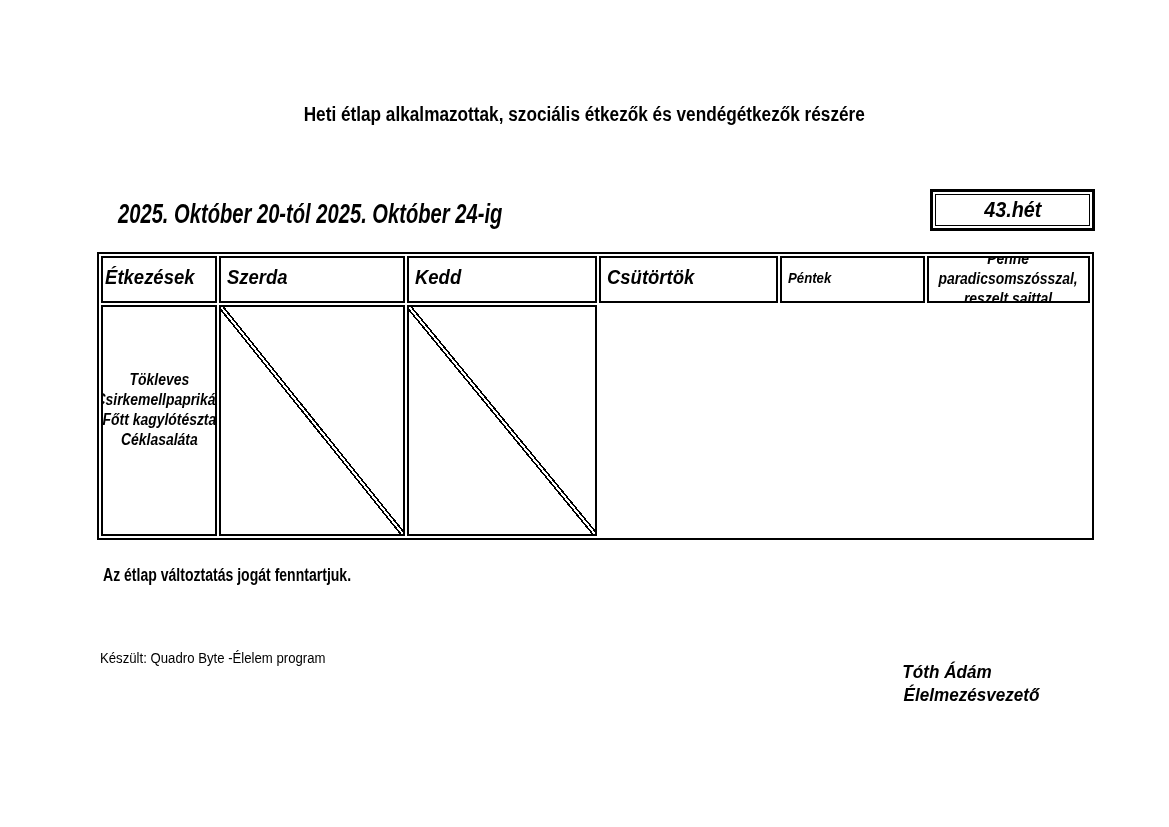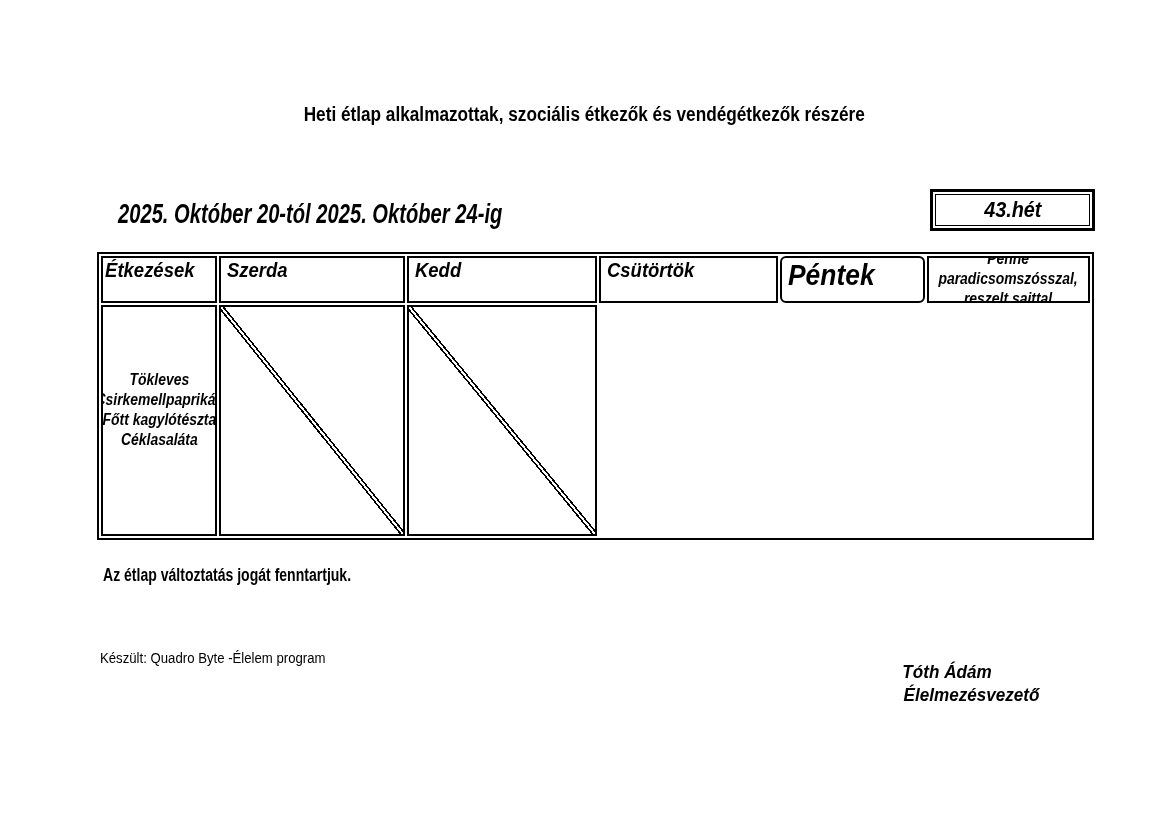--- a/index.html
+++ b/index.html
@@ -29,26 +29,26 @@
   .week-badge-inner .nowrap { transform:scaleX(0.9); }
 
   
   .menu-table { position:absolute; left:97px; top:252px; width:997px; height:288px;
                 border:2px solid #000; padding:2px; background:#fff;
                 display:grid; gap:2px;
                 grid-template-columns:116px 186px 190px 179px 145px 1fr;
                 grid-template-rows:47px 1fr; }
   .cell { border:2px solid #000; background:#fff; position:relative; overflow:hidden; }
 
-  .head { display:flex; align-items:flex-start; padding:0 20px 5px 6px;
+  .head { display:flex; align-items:center; padding:0 20px 5px 6px;
           font-weight:bold; font-style:italic; font-size:21px; }
   .head .nowrap { transform:scaleX(0.88); transform-origin:left bottom; }
   .head.center { justify-content:center; padding-left:2px; }
   .head.center .nowrap { transform-origin:center bottom; }
-  .head.big { font-size:30px;border-radius:6px; }
+  .head.big { font-size:15px; }
 
   .bodycell { display:flex; align-items:center; justify-content:center;
               text-align:center; font-weight:bold; font-style:italic; }
   .meal-label { font-size:21px; padding-bottom:18px; }
   .meal-label .nowrap { transform:scaleX(0.9); }
   .meal-text { font-size:16px; line-height:20px; padding-bottom:22px; }
   .meal-text .multiline { display:inline-block; white-space:pre-line;
                           transform:scaleX(0.87); transform-origin:center center; }
 
   

